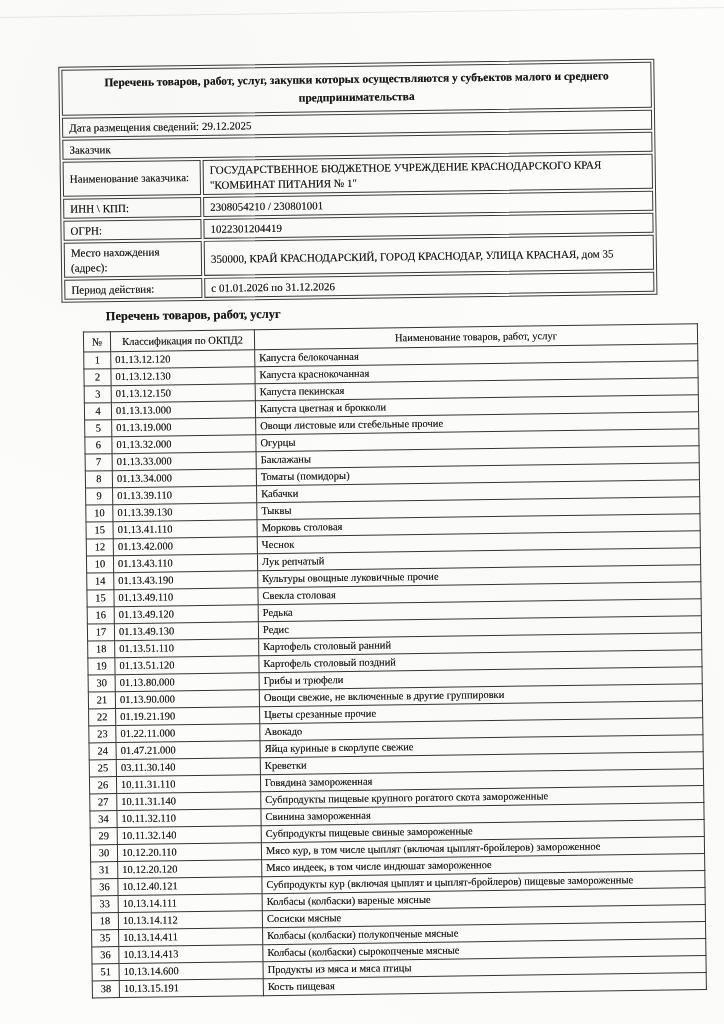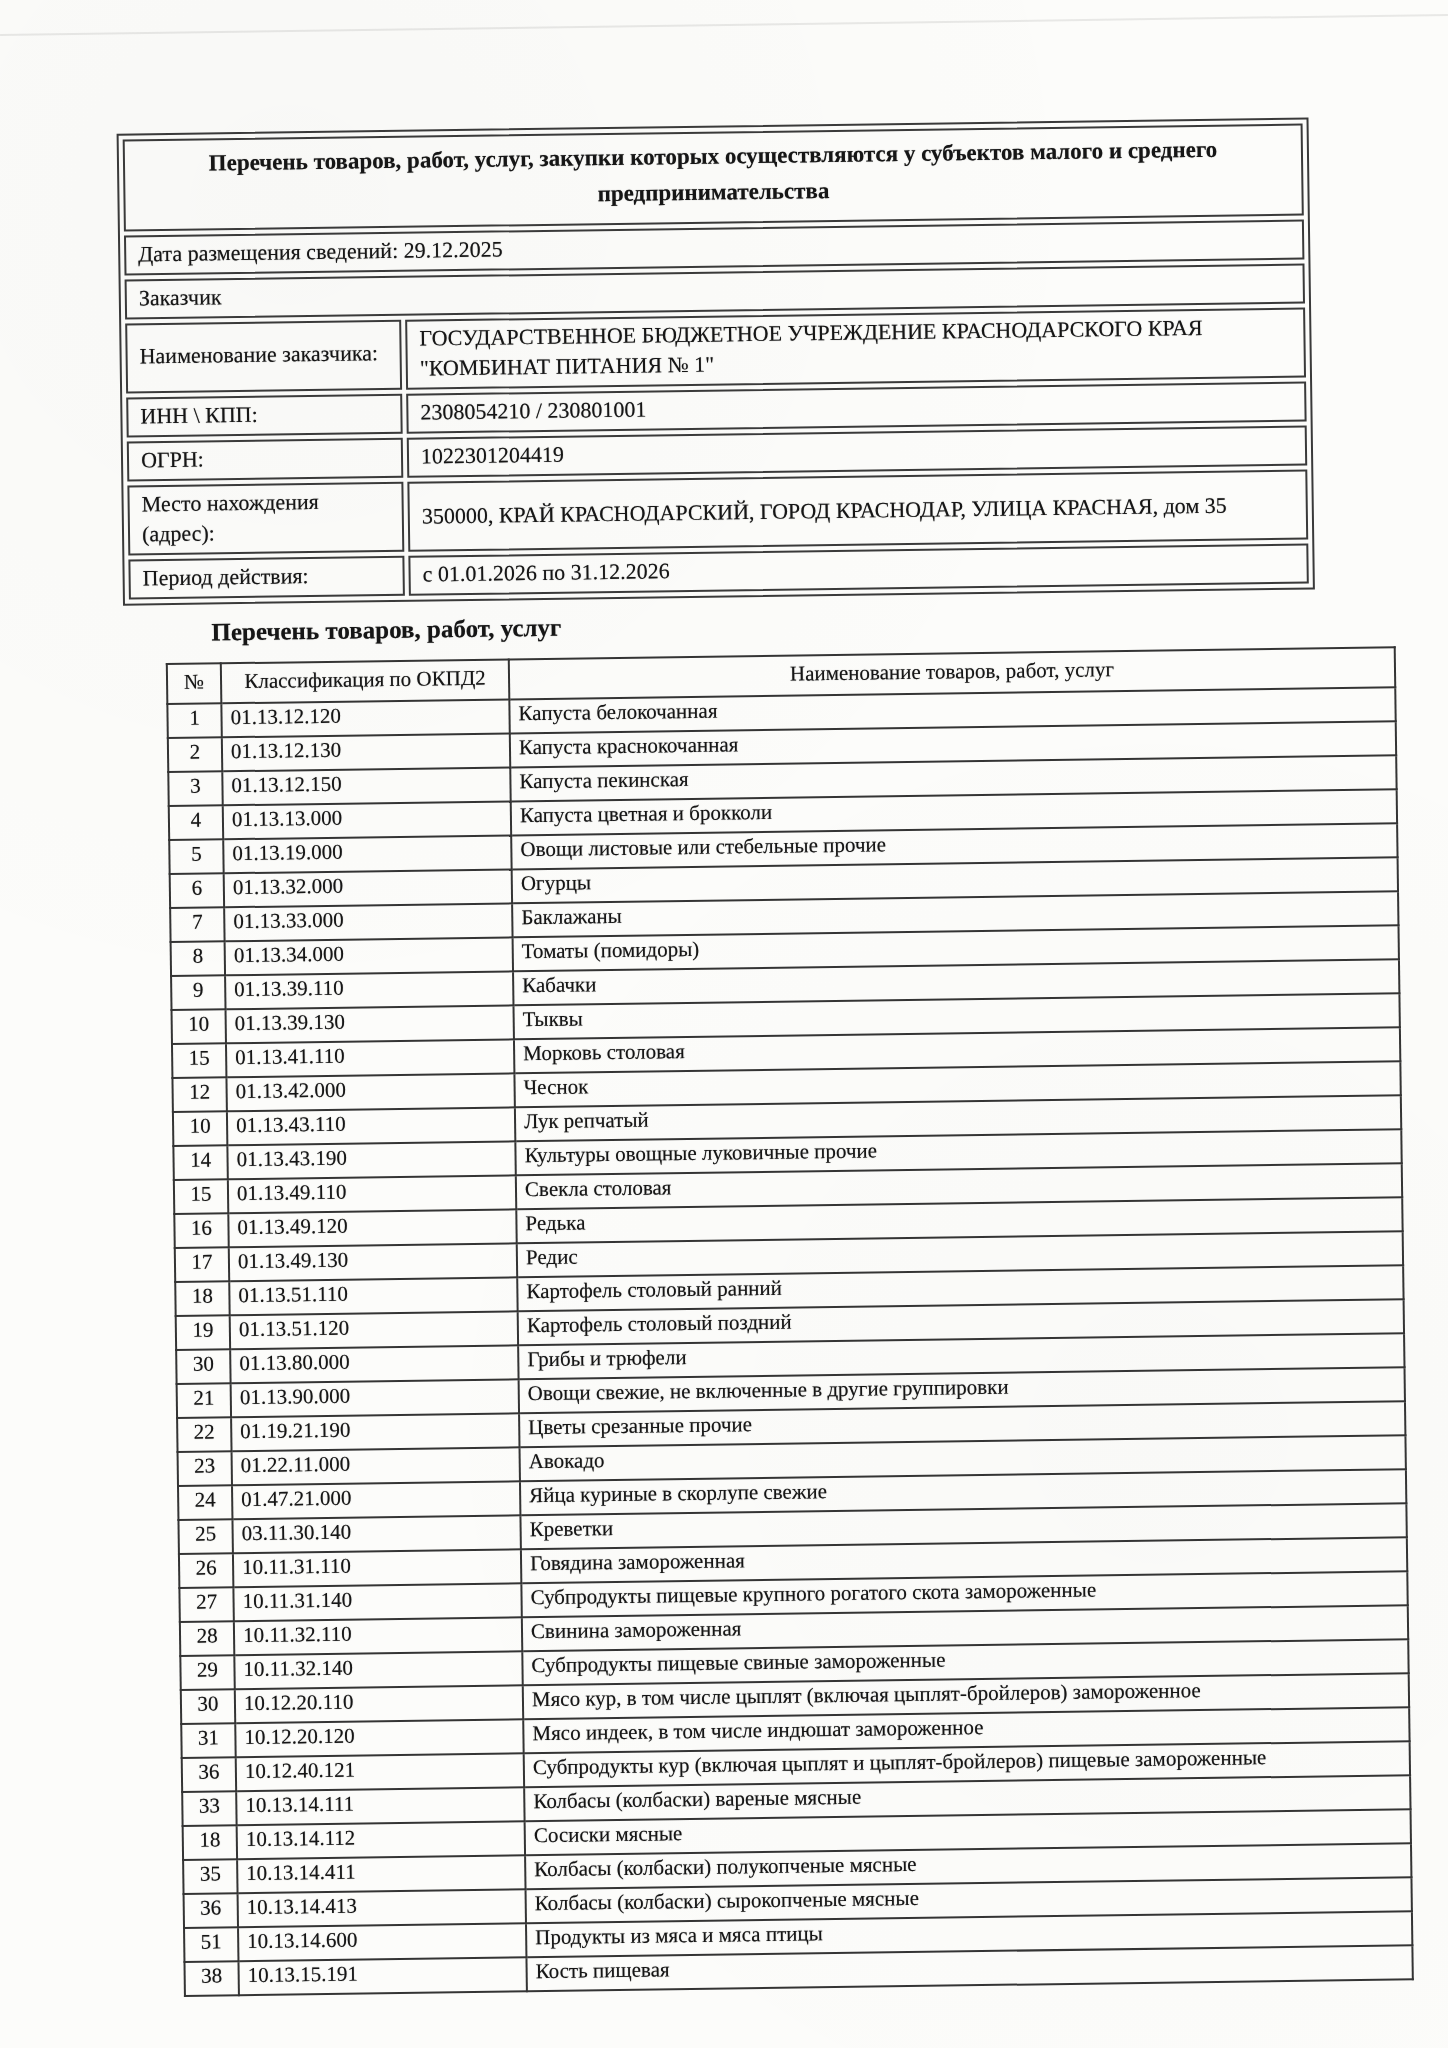--- a/index.html
+++ b/index.html
@@ -298,21 +298,21 @@
     <td>Говядина замороженная</td>
   </tr>
 
   <tr>
     <td class="num-cell">27</td>
     <td>10.11.31.140</td>
     <td>Субпродукты пищевые крупного рогатого скота замороженные</td>
   </tr>
 
   <tr>
-    <td class="num-cell">28</td>
+    <td class="num-cell">34</td>
     <td>10.11.32.110</td>
     <td>Свинина замороженная</td>
   </tr>
 
   <tr>
     <td class="num-cell">29</td>
     <td>10.11.32.140</td>
     <td>Субпродукты пищевые свиные замороженные</td>
   </tr>
 

